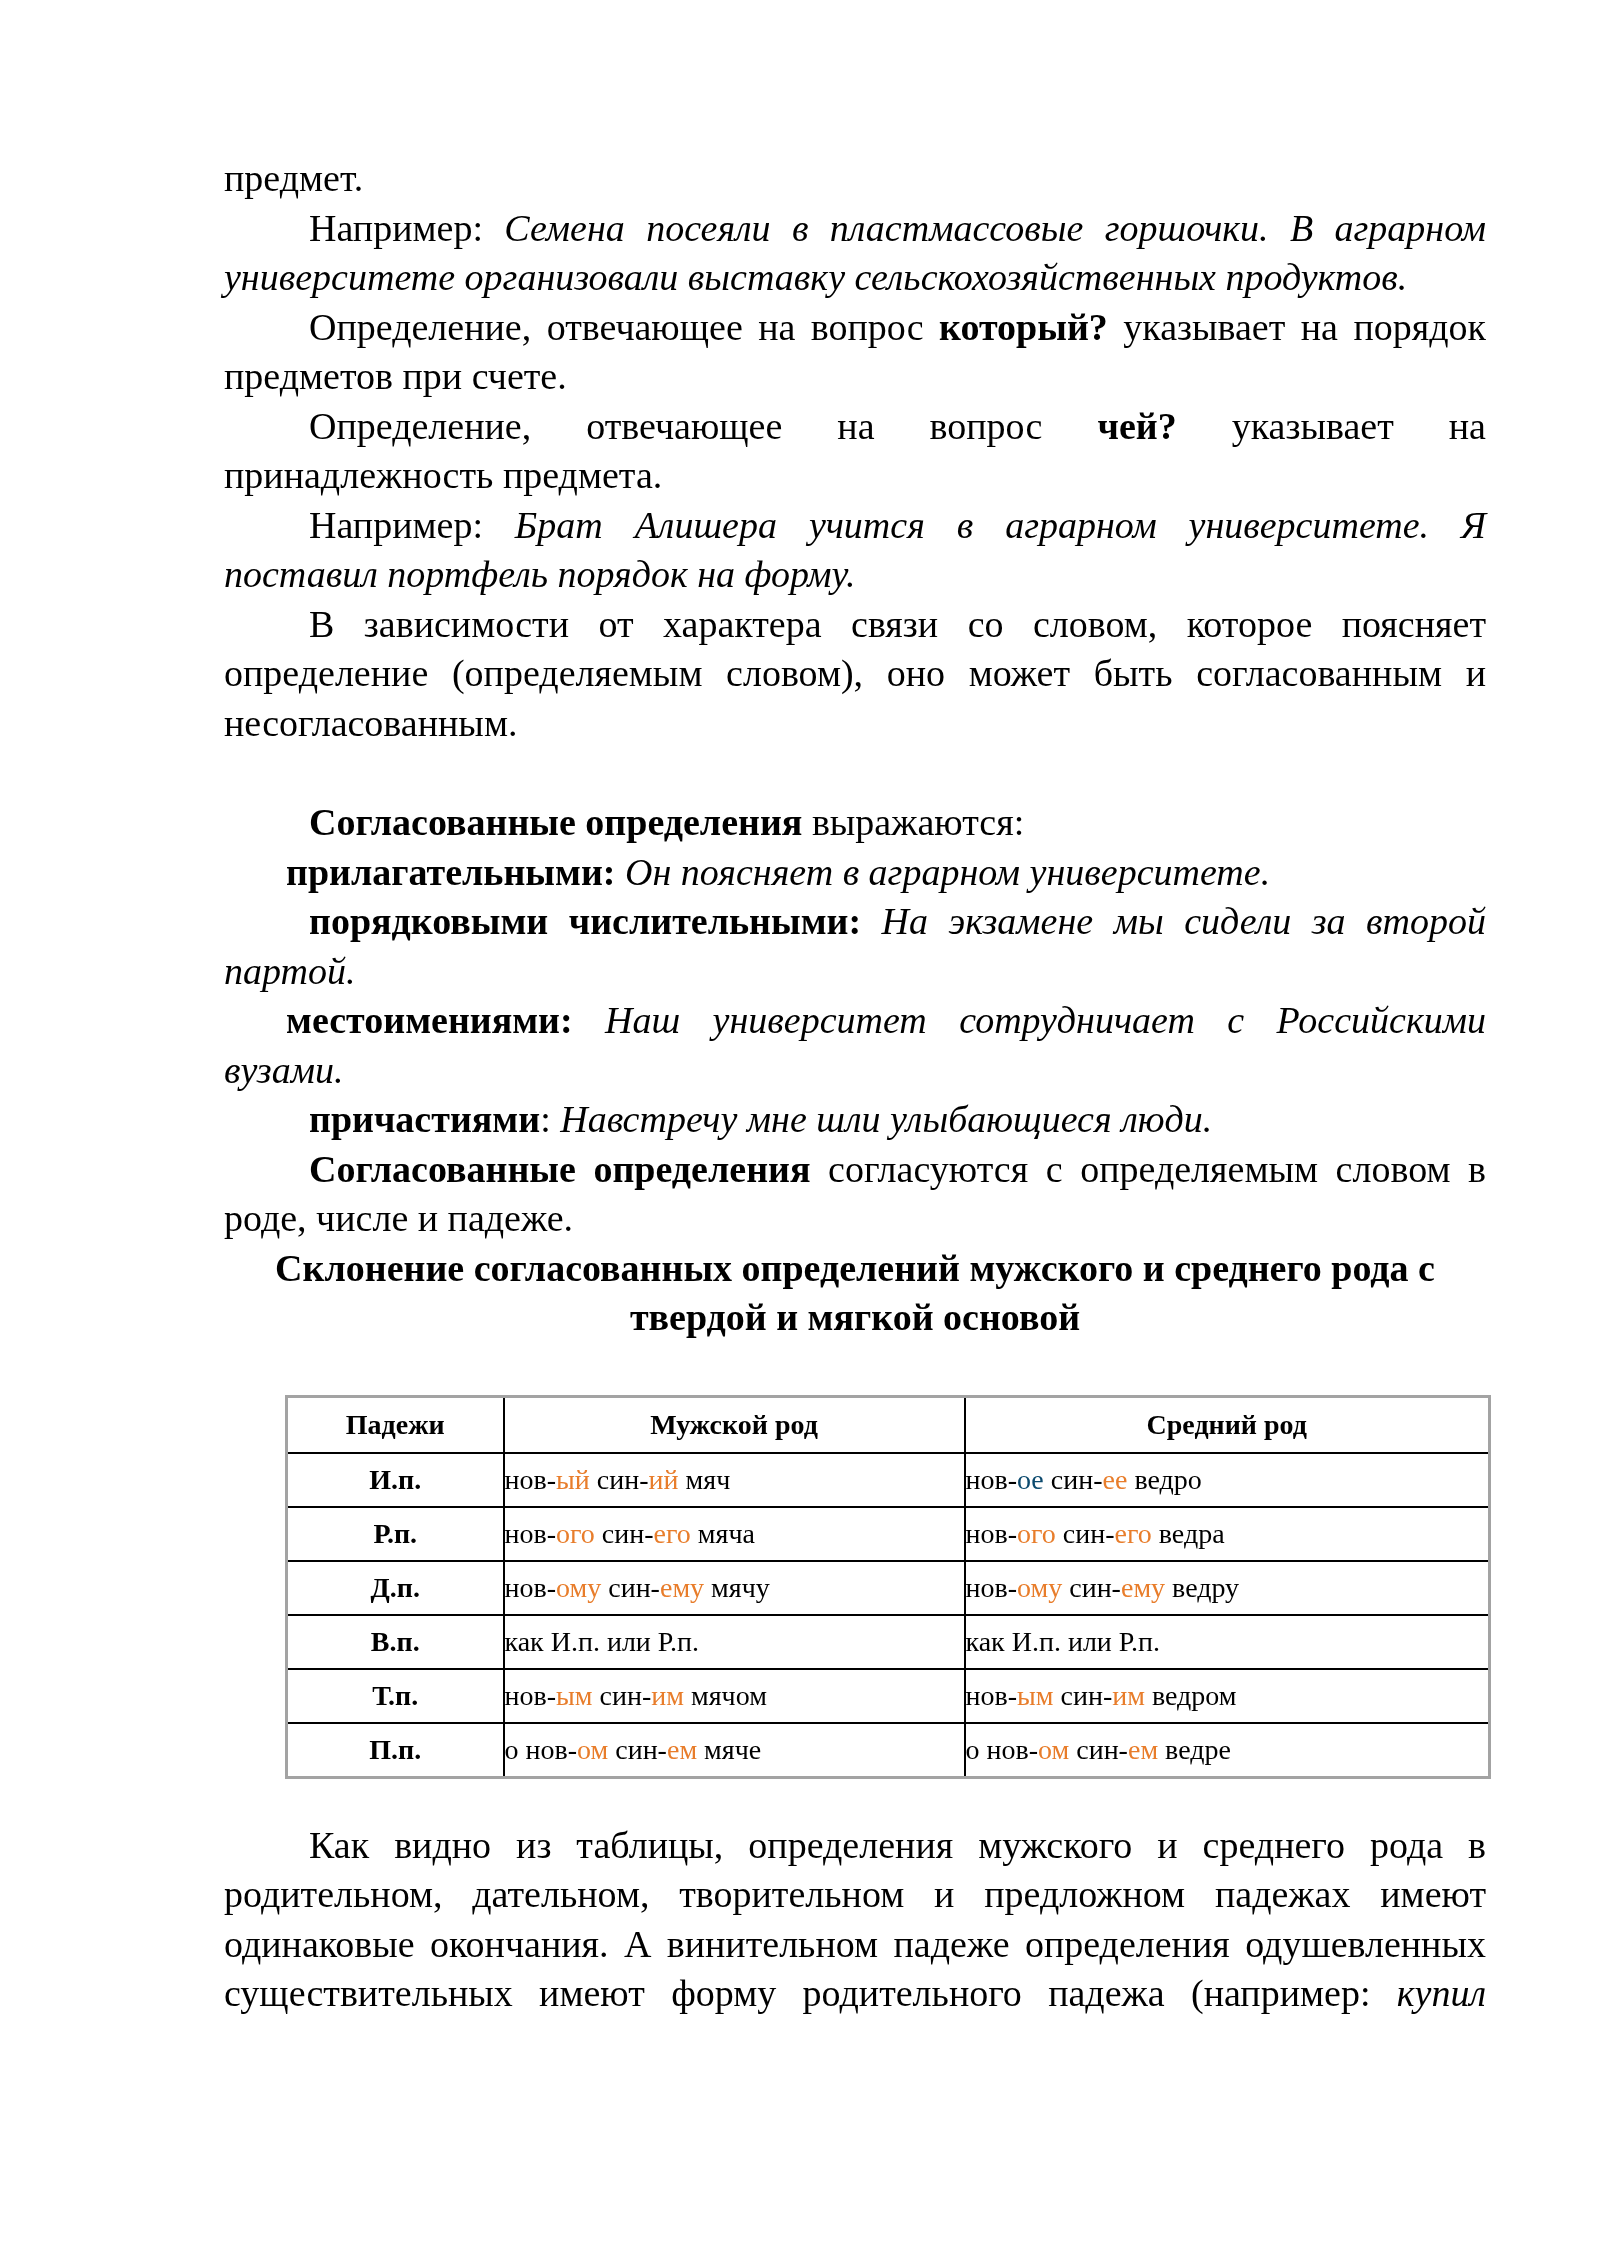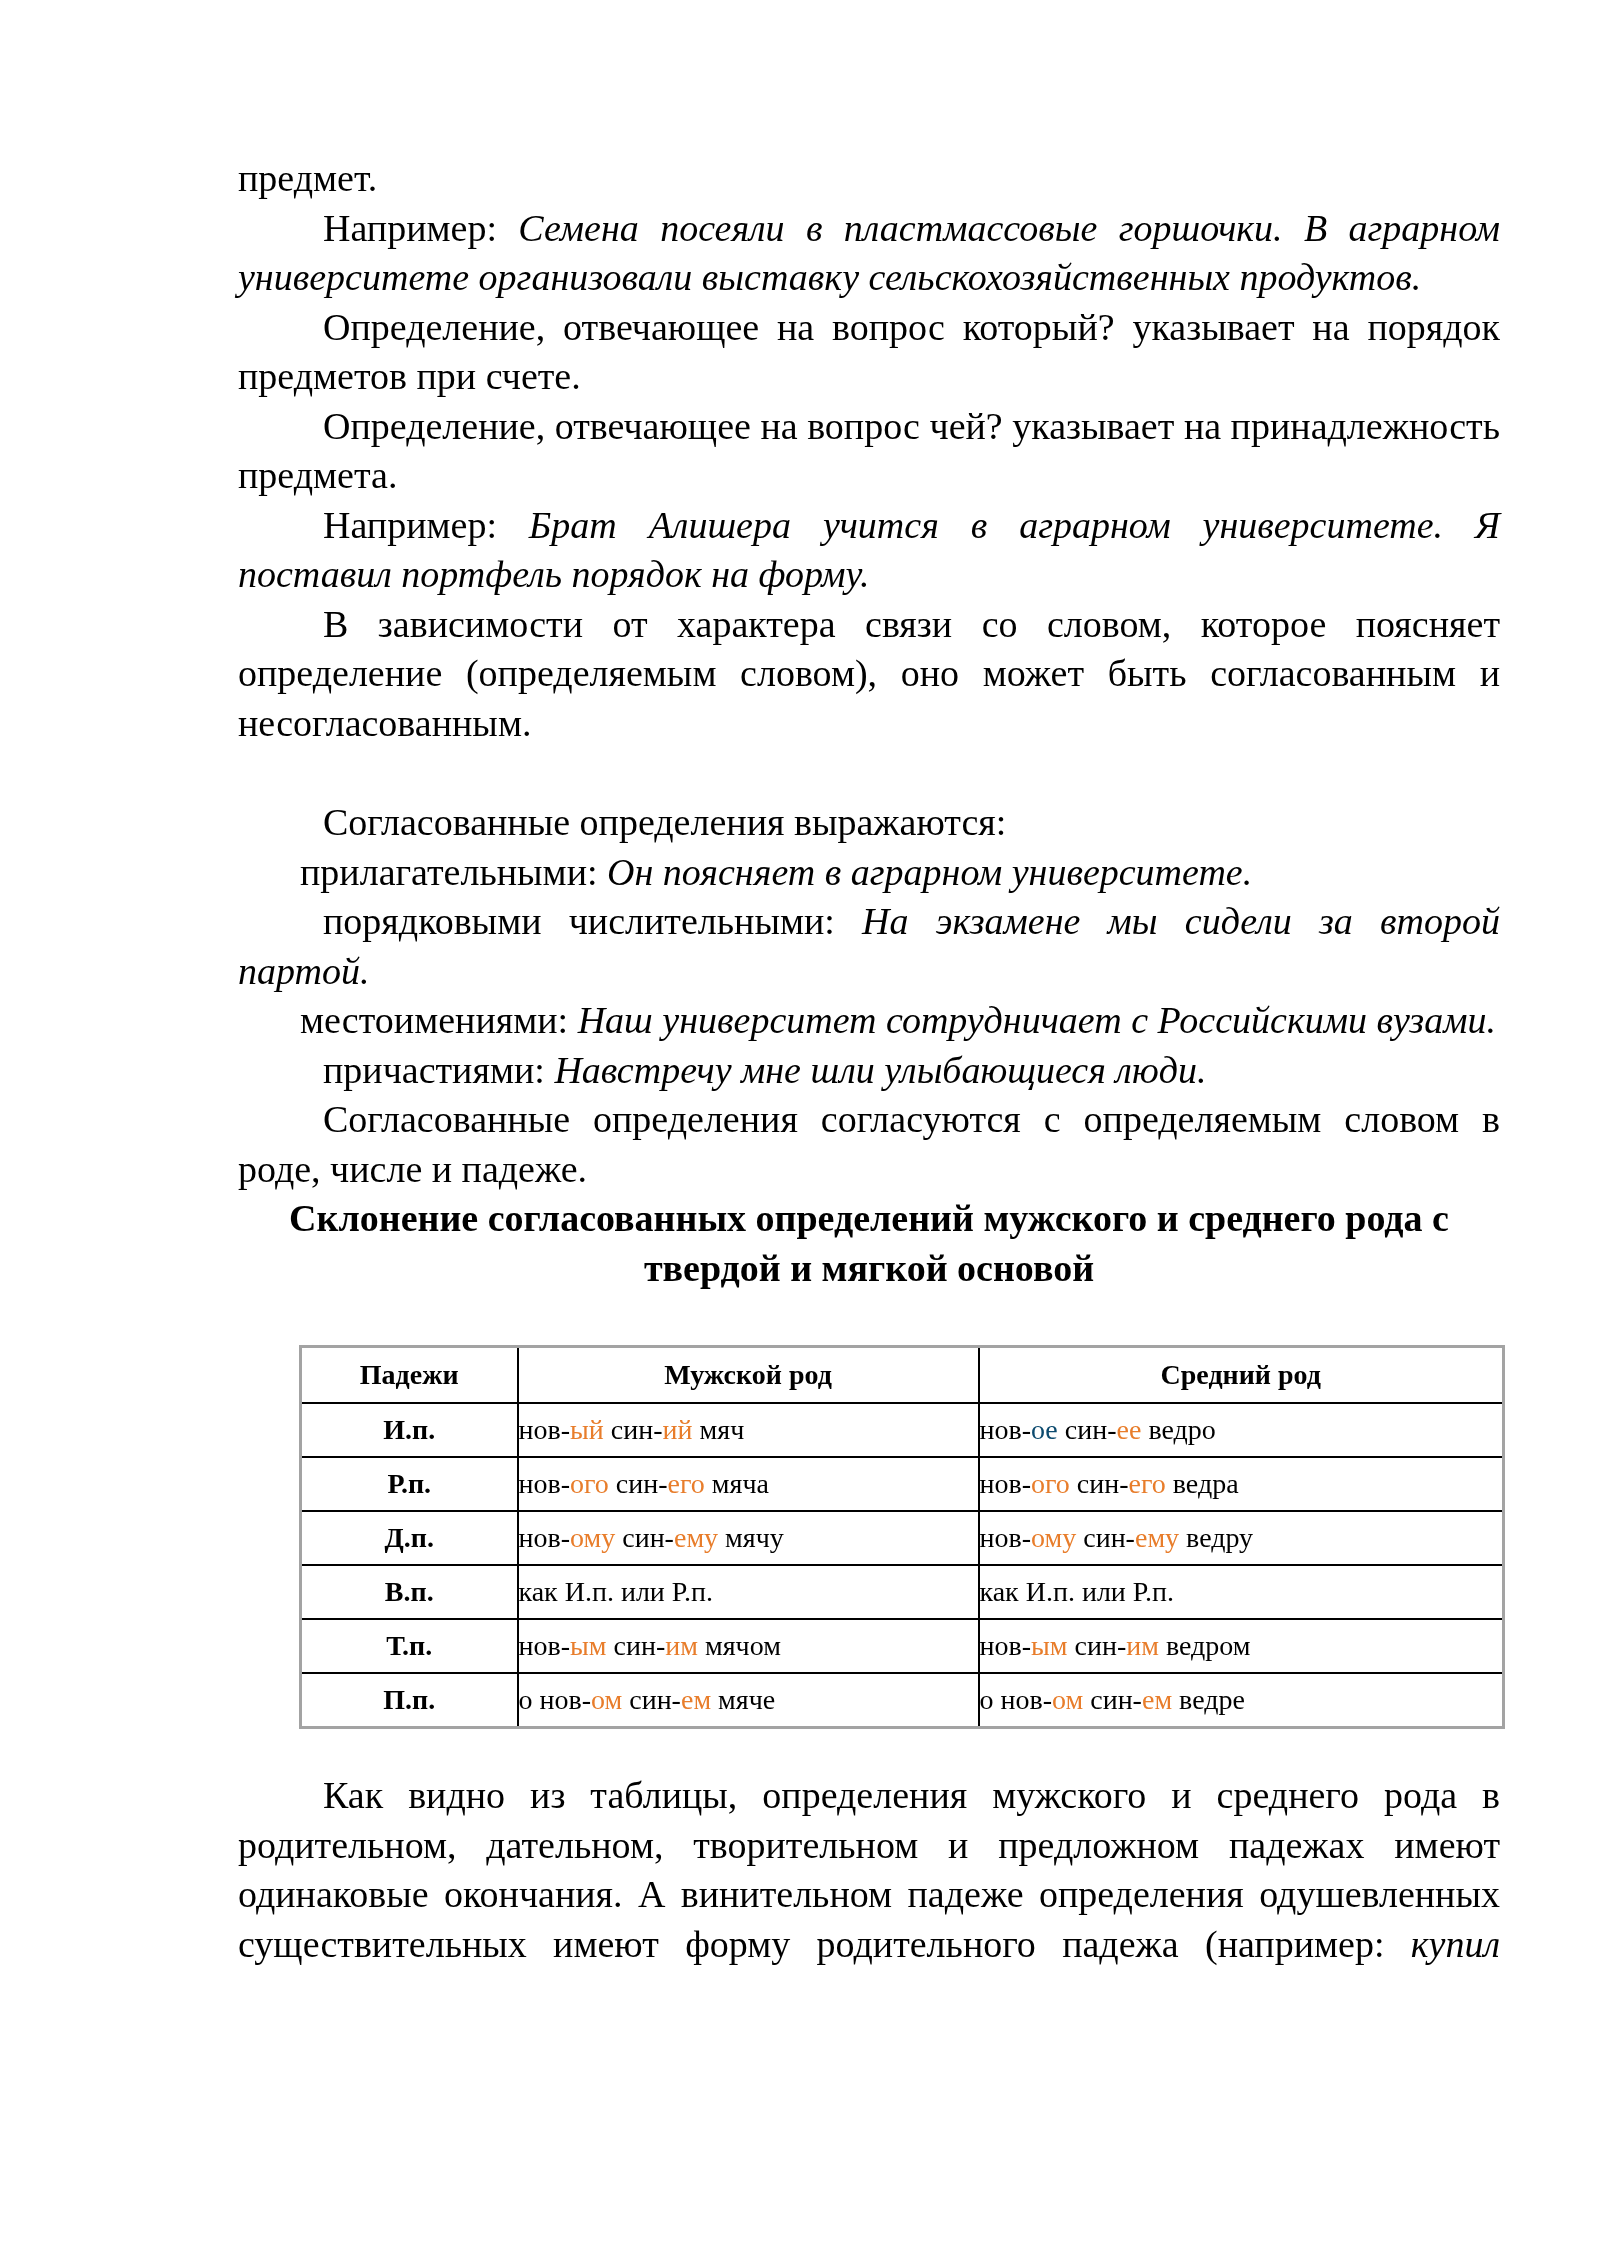--- a/index.html
+++ b/index.html
@@ -8,31 +8,31 @@
     width: 1600px;
     height: 2262px;
     margin: 0 auto;
     background: #ffffff;
     font-family: "Liberation Serif", "DejaVu Serif", serif;
     color: #000;
     overflow: hidden;
   }
   .flow {
     position: absolute;
-    left: 238px;
+    left: 224px;
     top: 154px;
     width: 1262px;
     font-size: 38px;
     line-height: 49.5px;
   }
   p { margin: 0; text-align: justify; }
   .indent    { text-indent: 85px; }
   .indent-sm { text-indent: 62px; }
   .gap-top   { margin-top: 50px; }
-  .b  { font-weight: normal; }
+  .b  { font-weight: bold; }
   .i  { font-style: italic; }
   .bi { font-weight: normal; font-style: italic; }
   .heading { text-align: center; font-weight: bold; text-indent: 0; }
   .table-section { margin: 52px 0 0 61px; }
   table.decl {
     border-collapse: collapse;
     table-layout: fixed;
     width: 1203px;
     border: 3px solid #a3a3a3;
     font-size: 28px;

